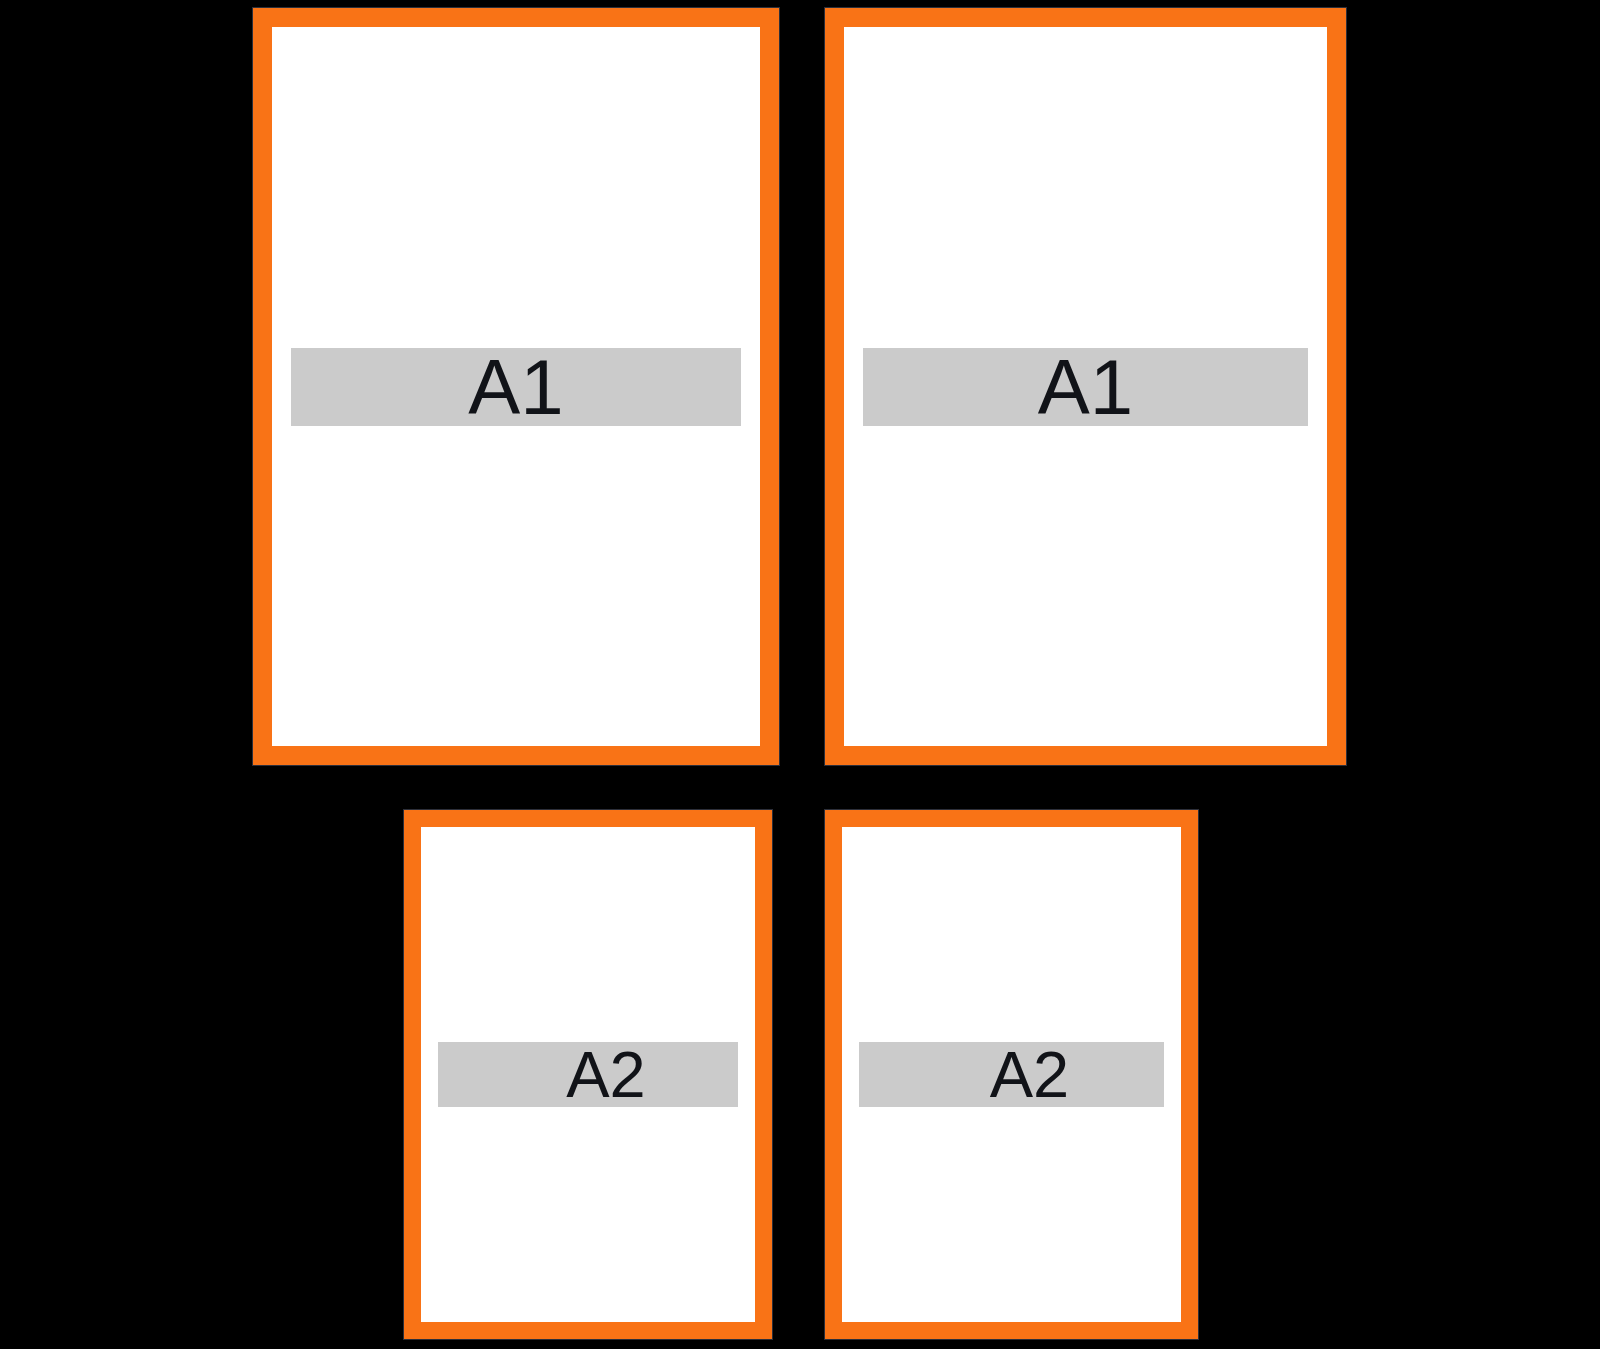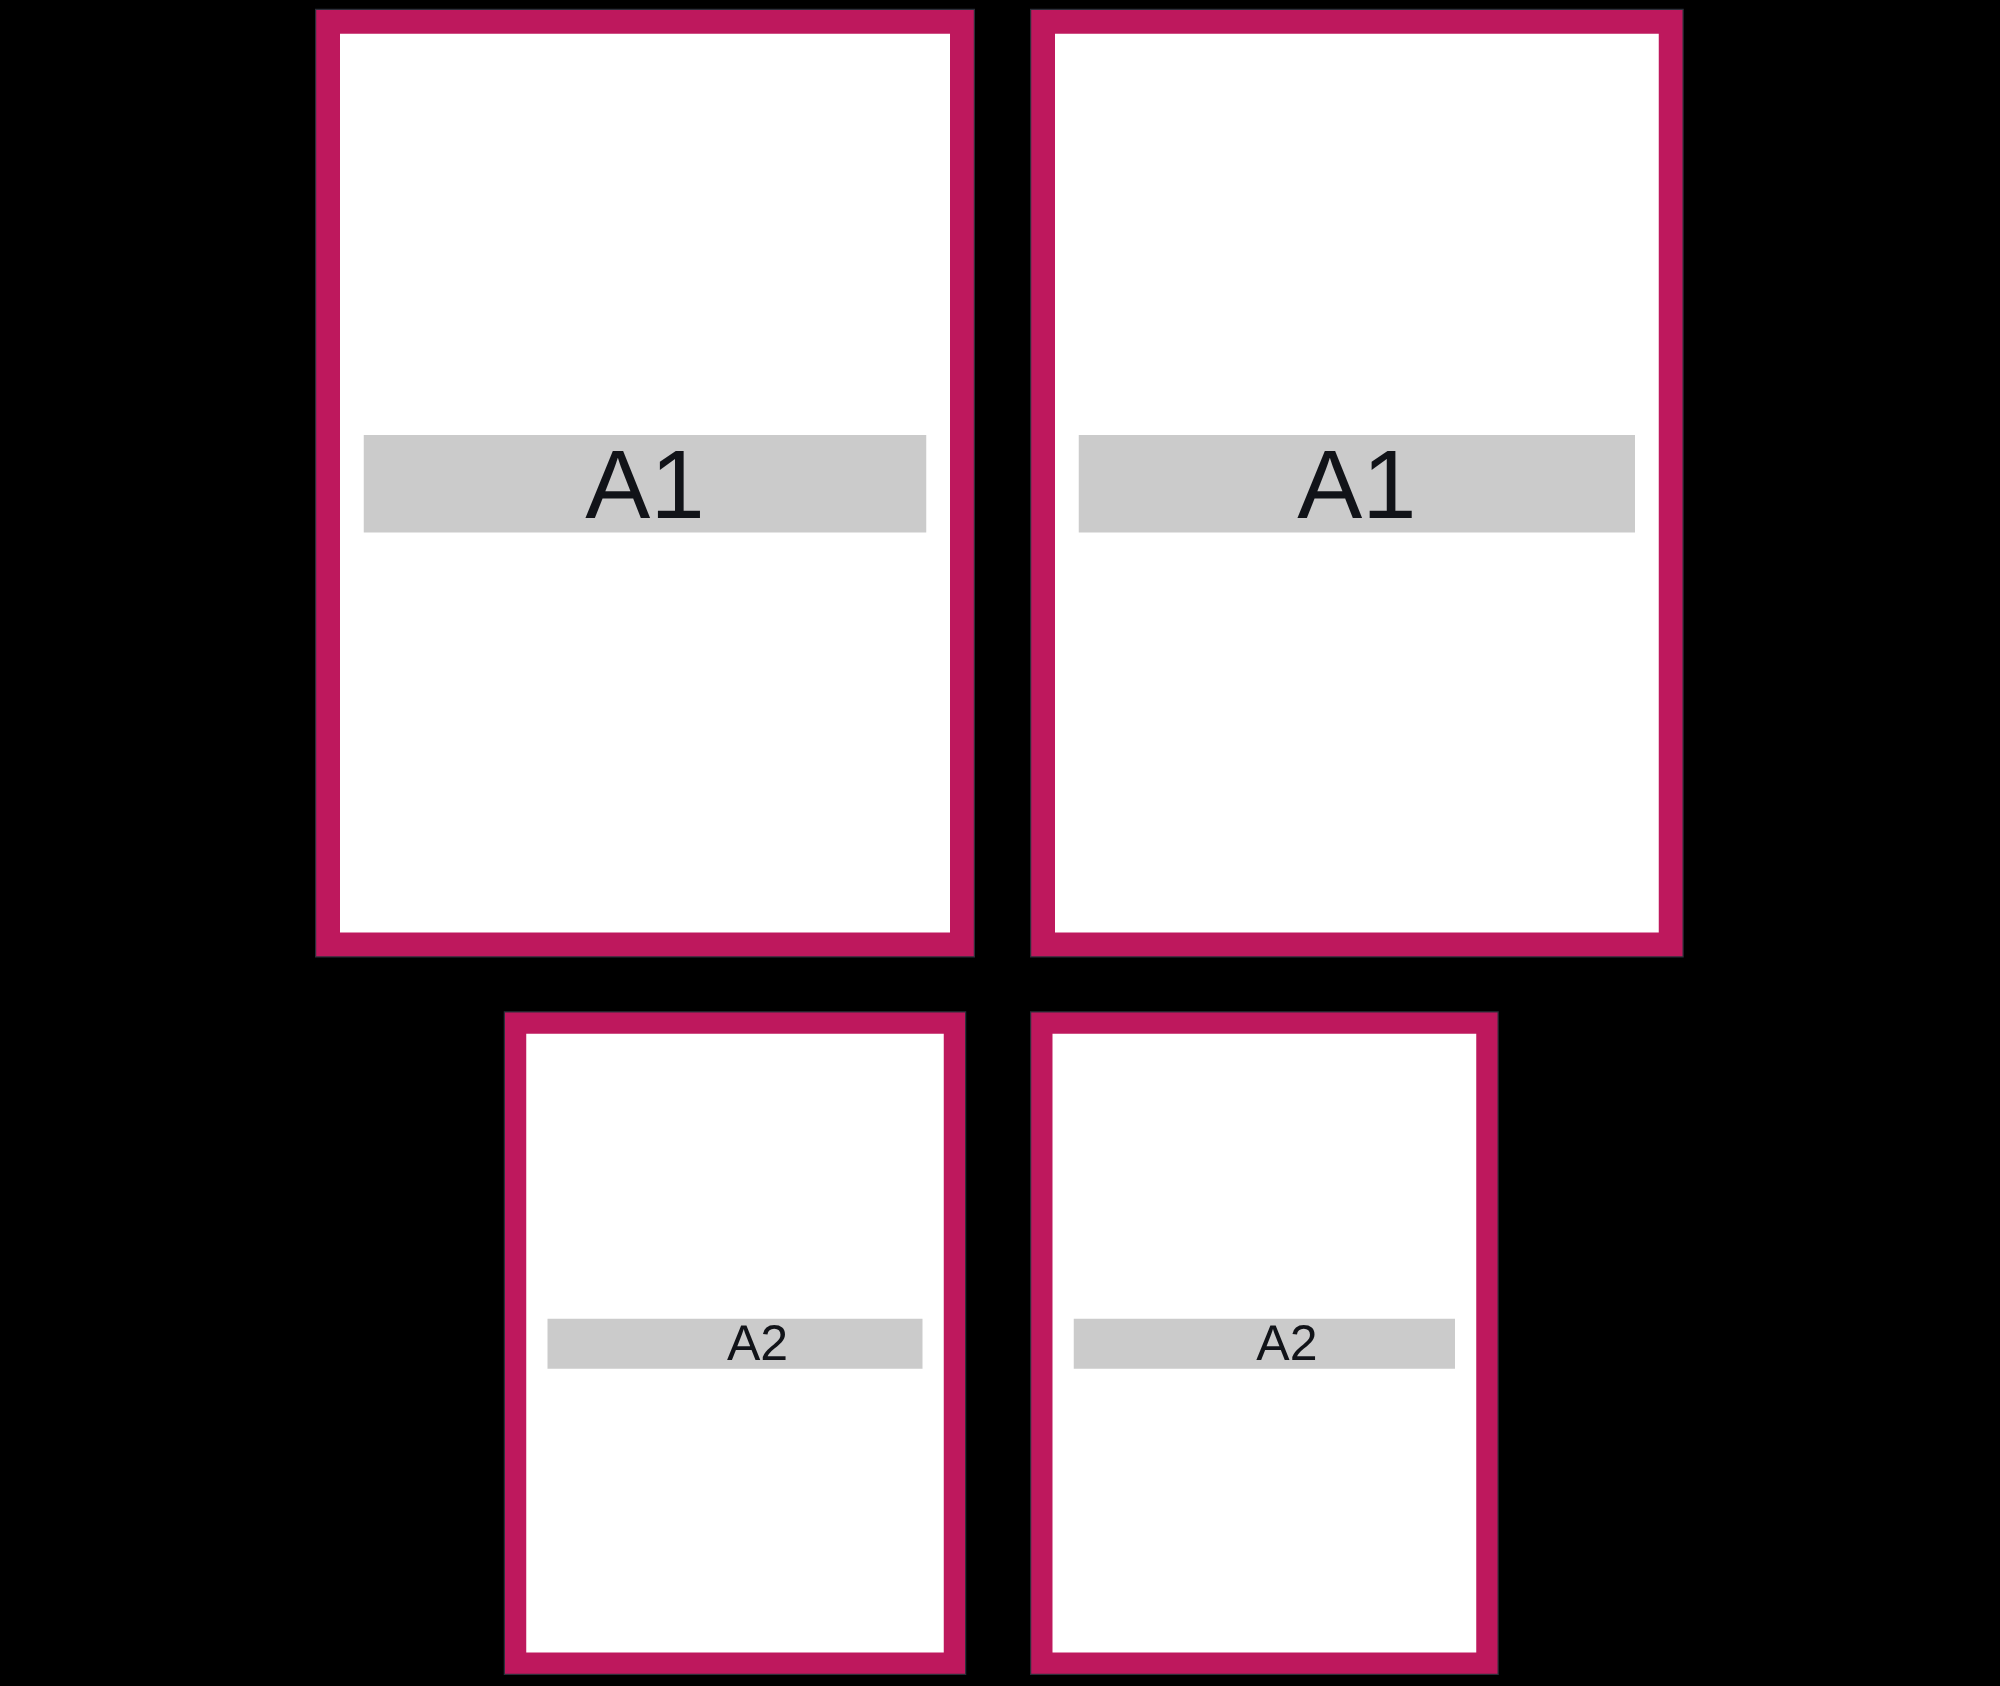--- a/index.html
+++ b/index.html
@@ -14,21 +14,21 @@
   #stage {
     position:relative;
     width:1600px;
     height:1349px;
     background:#000000;
   }
 
   
   .frame {
     position:absolute;
-    background:#be185d;
+    background:#f97316;
     box-shadow: 0 0 0 1px #2c2f3a;
     display:flex;
     align-items:stretch;
     justify-content:stretch;
   }
   
   .matte {
     flex:1 1 auto;
     background:#ffffff;
     display:flex;
@@ -51,21 +51,21 @@
   .frame-a1 { top:8px; height:757px; padding:19px; }
   .frame-a1 .matte { padding:19px; }
   .frame-a1 .art  { font-size:78px; }
 
   #frame-a1-left  { left:253px;  width:526px; }
   #frame-a1-right { left:825px;  width:521px; }
 
   
   .frame-a2 { top:810px; height:529px; padding:17px; }
   .frame-a2 .matte { padding:17px; }
-  .frame-a2 .art  { font-size:40px;padding-left:36px; }
+  .frame-a2 .art  { font-size:65px;padding-left:36px; }
 
   #frame-a2-left  { left:404px;  width:368px; }
   #frame-a2-right { left:825px;  width:373px; }
 </style>
 </head>
 <body>
 
 <div id="stage">
 
   <div class="frame frame-a1" id="frame-a1-left">

